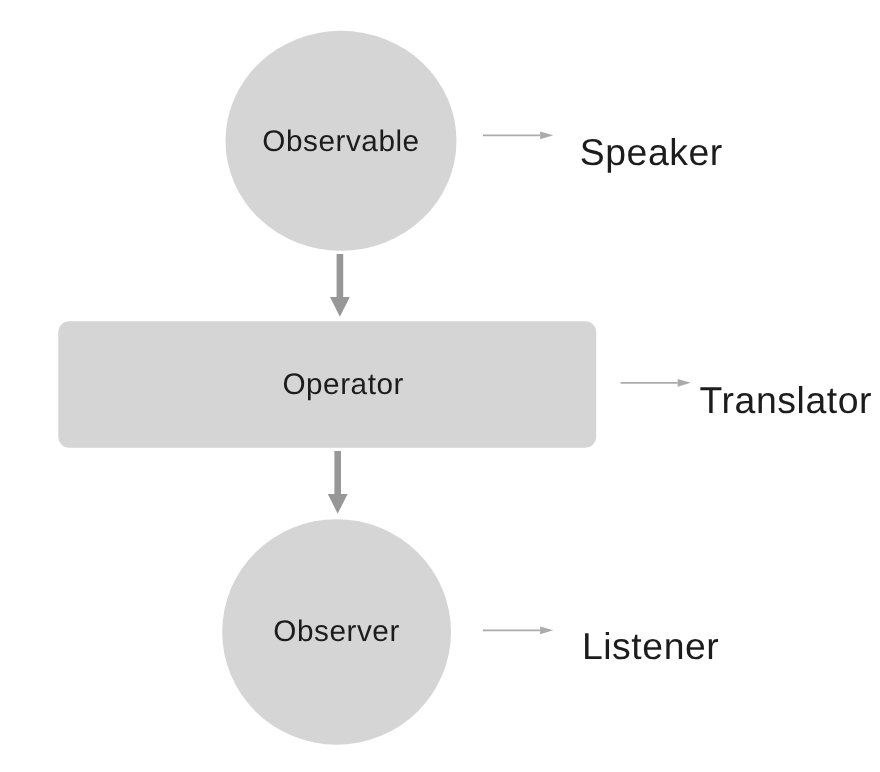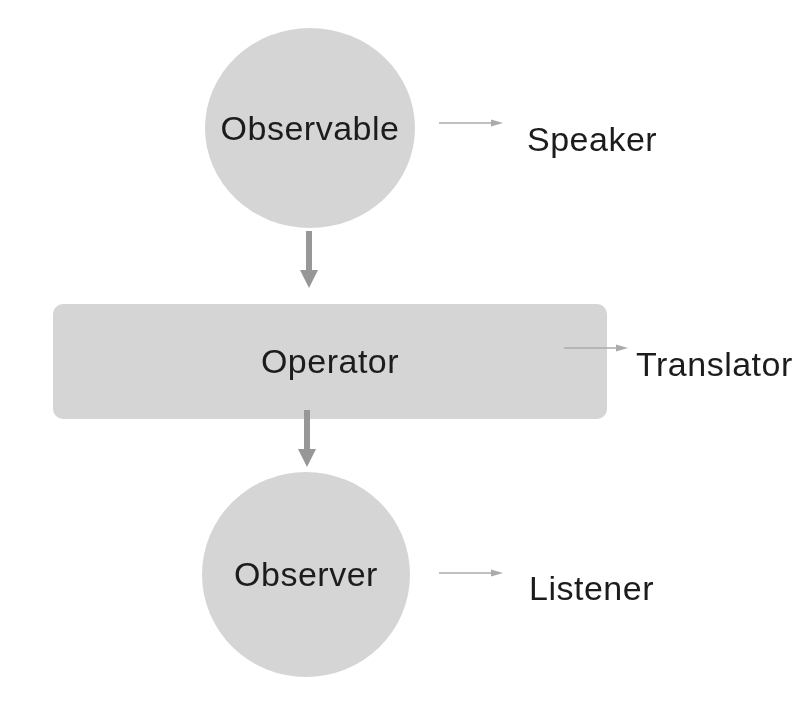--- a/index.html
+++ b/index.html
@@ -16,34 +16,35 @@
     overflow: hidden;
   }
   .node {
     position: absolute;
     background: #d5d5d5;
     display: flex;
     align-items: center;
     justify-content: center;
   }
   .node .label {
-    font-size: 34px;
+    font-size: 27px;
     color: #1c1c1c;
     letter-spacing: 0.5px;
     white-space: nowrap;
   }
   #observable-node {
     left: 205px; top: 28px;
     width: 210px; height: 200px;
     border-radius: 50%;
   }
   #operator-node {
-    left: 53px; top: 304px;
-    width: 554px; height: 115px;
+    left: 53px; top: 292px;
+    width: 460px; height: 115px;
     border-radius: 10px;
+    padding-left: 29px;
   }
   #observer-node {
     left: 202px; top: 472px;
     width: 208px; height: 205px;
     border-radius: 50%;
   }
   .flow-arrow {
     position: absolute;
     width: 24px; height: 58px;
   }

